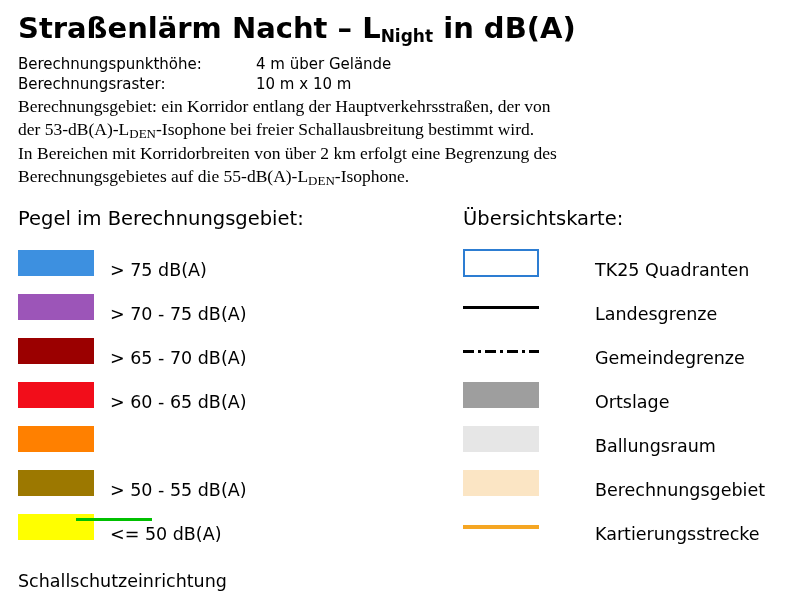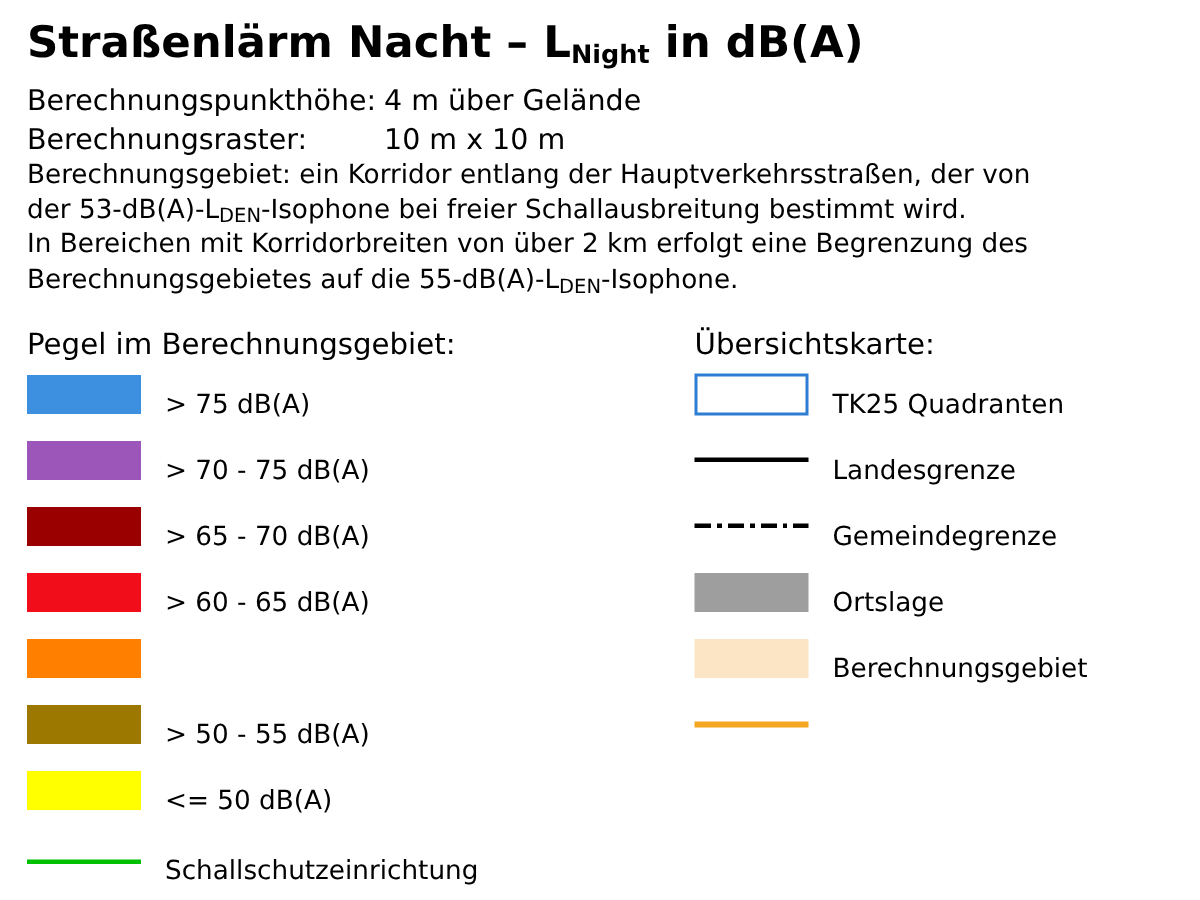--- a/index.html
+++ b/index.html
@@ -29,38 +29,39 @@
     margin: 4px 0 10px 0;
     white-space: nowrap;
   }
   .title sub {
     font-size: 17px;
     vertical-align: baseline;
     position: relative;
     top: 4px;
   }
   .meta {
-    font-size: 19px;
+    font-size: 15px;
     line-height: 1.33;
   }
   .meta-row {
     display: flex;
     white-space: nowrap;
   }
   .meta-label {
     width: 238px;
     flex: 0 0 238px;
   }
   .meta-value {
     flex: 0 0 auto;
   }
   .para {
     font-size: 17.5px;
     line-height: 1.33;
     width: 770px;
+    font-family: Liberation Serif, serif;
   }
   .para sub {
     font-size: 13px;
     vertical-align: baseline;
     position: relative;
     top: 3px;
   }
   .legend-wrap {
     position: relative;
     margin-top: 19px;
@@ -68,30 +69,31 @@
   }
   .col-left {
     width: 445px;
     flex: 0 0 445px;
   }
   .col-right {
     flex: 1 1 auto;
   }
   .col-title {
     font-size: 19.5px;
-    margin-bottom: 0;
+    margin-bottom: 11px;
     white-space: nowrap;
   }
   .legend-item {
     display: flex;
     align-items: center;
     height: 44px;
   }
   .legend-item.right {
     height: 44px;
+    gap: 40px;
   }
   .swatch {
     width: 76px;
     height: 26px;
     flex: 0 0 76px;
     margin-right: 16px;
   }
   .swatch.outline {
     background: #ffffff;
     border: 2px solid #2d7dd2;
@@ -139,20 +141,21 @@
     width: 76px;
     height: 3px;
     background: #00c000;
   }
   .bottom-item {
     position: absolute;
     left: 18px;
     bottom: 9px;
     display: flex;
     align-items: center;
+    flex-direction: column;
   }
 </style>
 </head>
 <body>
 
 <div class="page">
 
   <div class="title">
     <span>Straßenlärm Nacht – L</span><sub>Night</sub><span> in dB(A)</span>
   </div>
@@ -226,27 +229,32 @@
         <div class="line-holder">
             <div class="line-dashdot"></div>
           </div>
         <div class="label">Gemeindegrenze</div>
       </div>
       <div class="legend-item right">
         <div class="swatch" style="background:#9e9e9e"></div>
         <div class="label">Ortslage</div>
       </div>
       <div class="legend-item right">
+        <div class="swatch" style="background:#e6e6e6"></div>
+        <div class="label">Ballungsraum</div>
+      </div>
+      <div class="legend-item right">
         <div class="swatch" style="background:#fbe5c4"></div>
         <div class="label">Berechnungsgebiet</div>
       </div>
       <div class="legend-item right">
         <div class="line-holder">
             <div class="line-orange"></div>
           </div>
+        <div class="label">Kartierungsstrecke</div>
       </div>
     </div>
 
   </div>
 
   <div class="bottom-item">
     <div class="line-holder">
         <div class="line-green"></div>
       </div>
     <div class="label">Schallschutzeinrichtung</div>

